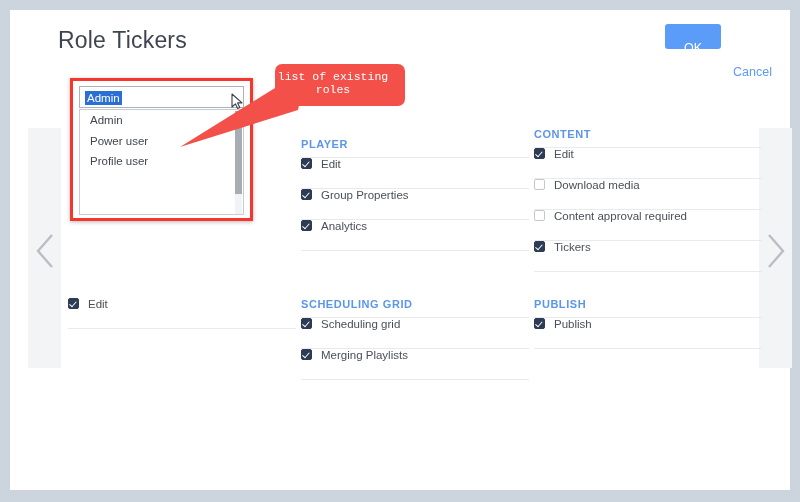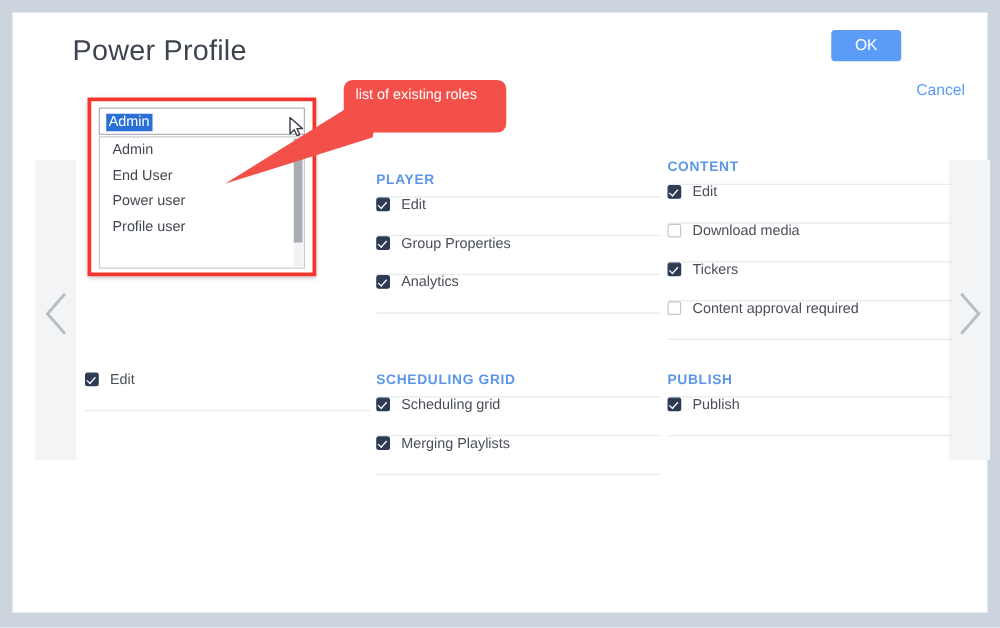--- a/index.html
+++ b/index.html
@@ -43,21 +43,21 @@
     top: 14px;
     width: 56px;
     height: 25px;
     background: #5b9cf8;
     color: #ffffff;
     border: none;
     border-radius: 3px;
     font-size: 12.5px;
     font-family: "Liberation Sans", sans-serif;
     cursor: pointer;
-    padding: 0;
+    padding: 12px;
     line-height: 25px;
   }
   #cancel-button {
     position: absolute;
     left: 723px;
     top: 14px;
     height: 25px;
     line-height: 25px;
     color: #5b9cf8;
     font-size: 12.5px;
@@ -246,28 +246,29 @@
   }
   #callout-label {
     position: absolute;
     left: 263px;
     top: 60px;
     width: 120px;
     text-align: center;
     font-size: 11.5px;
     color: #ffffff;
     line-height: 13px;
+    font-family: Liberation Mono, monospace;
   }
 </style>
 </head>
 <body>
 
 <div id="card">
 
-  <div id="page-title">Power Profile</div>
+  <div id="page-title">Role Tickers</div>
 
   <button id="ok-button">OK</button>
   <button id="cancel-button">Cancel</button>
 
   <div class="side-strip" id="side-strip-left"></div>
   <div class="side-strip" id="side-strip-right"></div>
 
   <div class="chev" id="nav-prev">
     <svg viewBox="0 0 22 38" width="22" height="38">
       <polyline points="18,3 4,19 18,35" fill="none" stroke="#b9bec6" stroke-width="2.4"></polyline>
@@ -301,26 +302,26 @@
     <div class="sect-title">CONTENT</div>
     <div class="perm-row">
       <span class="cb on"></span>
       <span class="perm-label">Edit</span>
     </div>
     <div class="perm-row">
       <span class="cb off"></span>
       <span class="perm-label">Download media</span>
     </div>
     <div class="perm-row">
-      <span class="cb on"></span>
-      <span class="perm-label">Tickers</span>
-    </div>
-    <div class="perm-row">
       <span class="cb off"></span>
       <span class="perm-label">Content approval required</span>
+    </div>
+    <div class="perm-row">
+      <span class="cb on"></span>
+      <span class="perm-label">Tickers</span>
     </div>
   </div>
 
   <div class="col" id="col-playlists">
     <div class="perm-row">
       <span class="cb on"></span>
       <span class="perm-label">Edit</span>
     </div>
   </div>
 
@@ -354,21 +355,20 @@
     <div id="role-combo">
       <span id="role-combo-value">Admin</span>
       <span id="cursor-arrow">
         <svg viewBox="0 0 14 18" width="14" height="18">
           <polygon points="1,1 1,14 4.4,10.8 6.6,15.6 8.8,14.6 6.6,9.9 11,9.9" fill="#ffffff" stroke="#3a3f48" stroke-width="1.1" stroke-linejoin="round"></polygon>
         </svg>
       </span>
     </div>
     <div id="role-dropdown-list">
       <div class="role-option">Admin</div>
-      <div class="role-option">End User</div>
       <div class="role-option">Power user</div>
       <div class="role-option">Profile user</div>
       <div id="dropdown-scrollbar">
         <div id="dropdown-scrollbar-thumb"></div>
       </div>
     </div>
   </div>
 
   <div id="callout">
     <svg viewBox="0 0 230 100" width="230" height="100">

